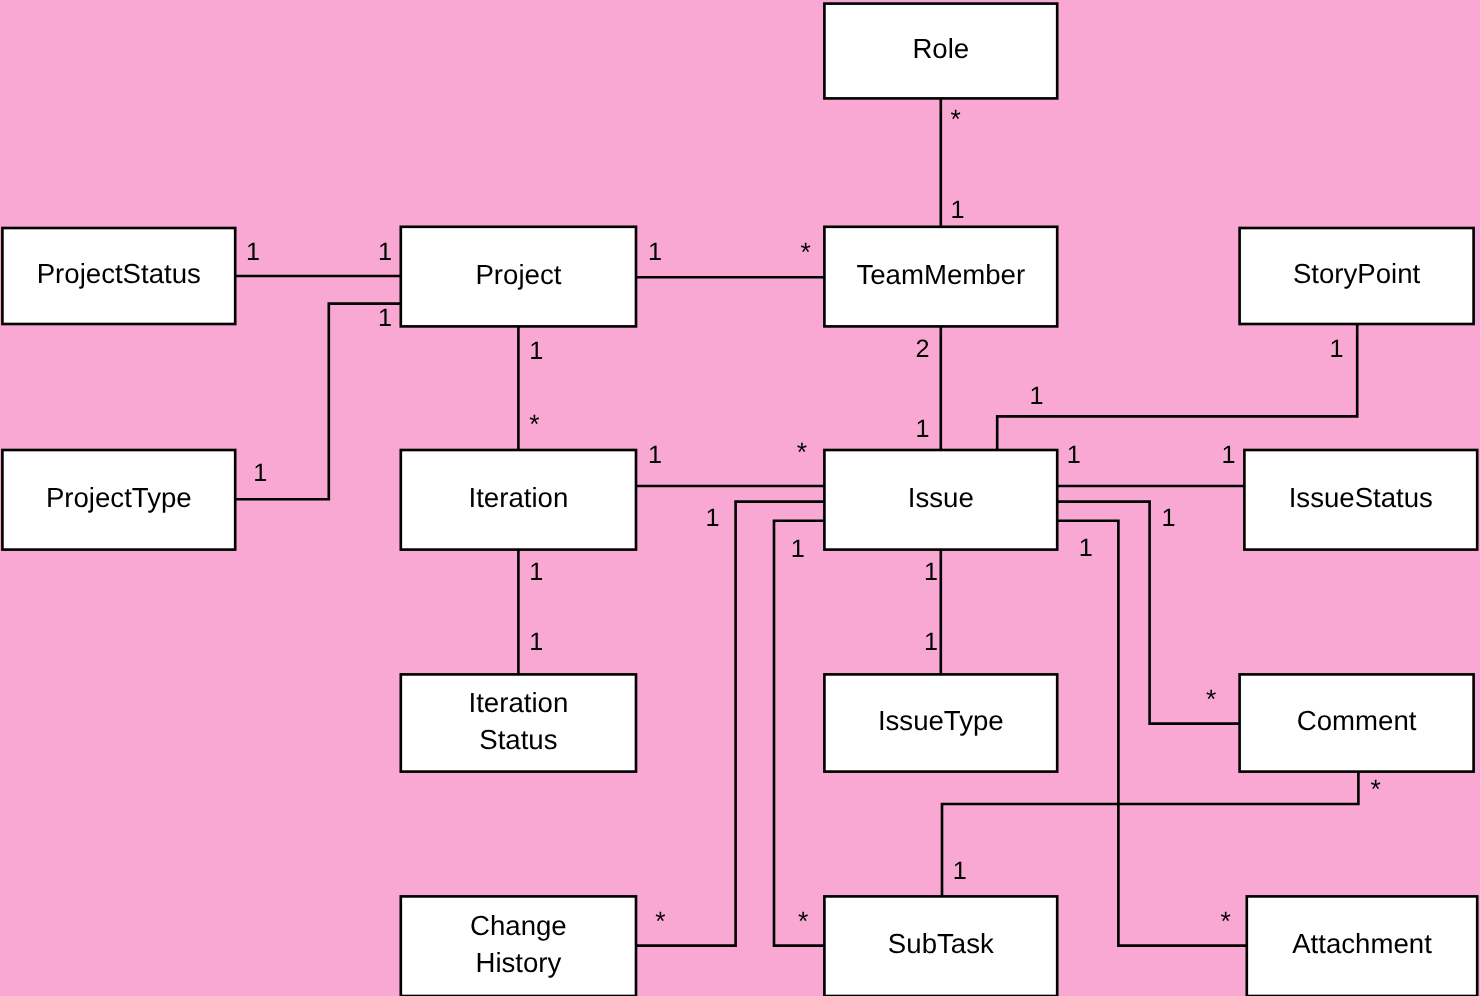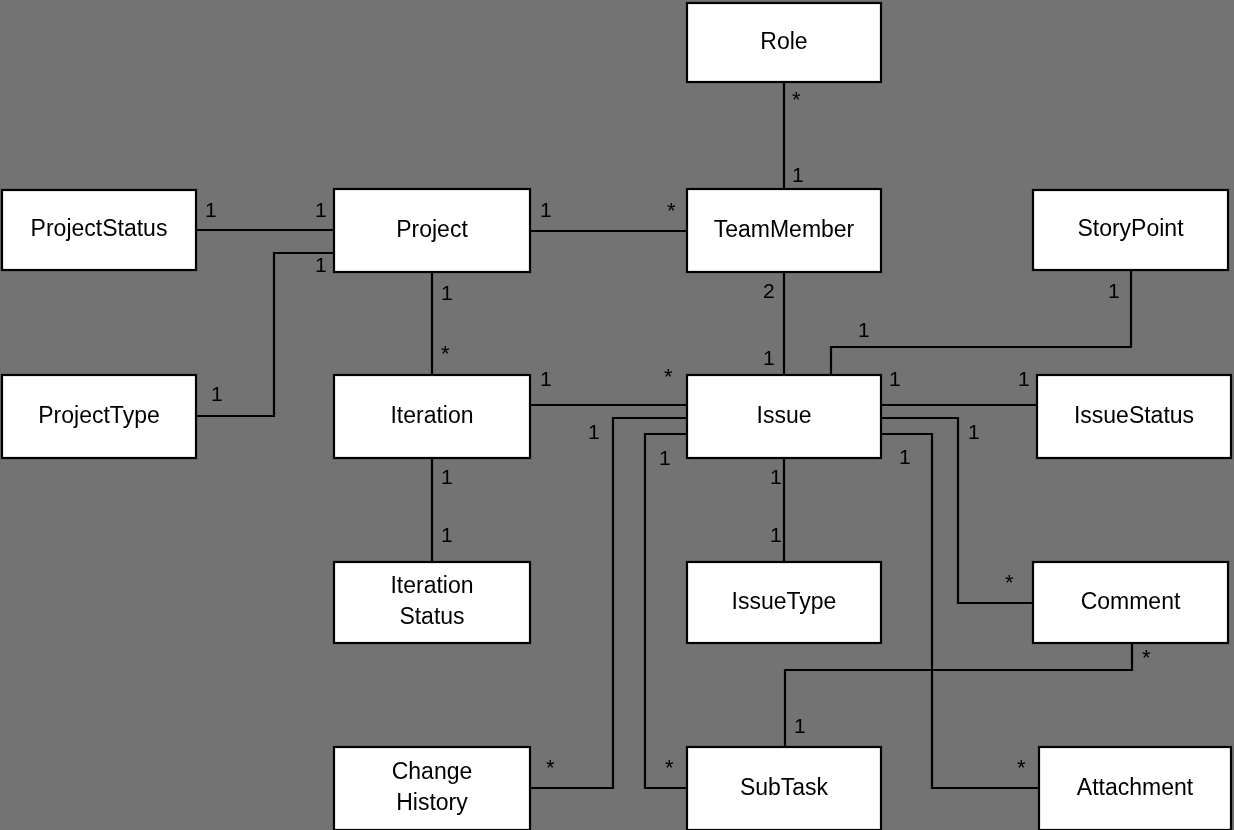--- a/index.html
+++ b/index.html
@@ -8,21 +8,21 @@
     padding: 0;
     background: #ffffff;
   }
   body {
     font-family: "Liberation Sans", sans-serif;
   }
   #diagram-root {
     position: relative;
     width: 1234px;
     height: 830px;
-    background: #737373;
+    background: #f9a8d4;
     overflow: hidden;
   }
   svg#uml-canvas {
     display: block;
     width: 1234px;
     height: 830px;
   }
   .entity-rect {
     fill: #ffffff;
     stroke: #000000;

